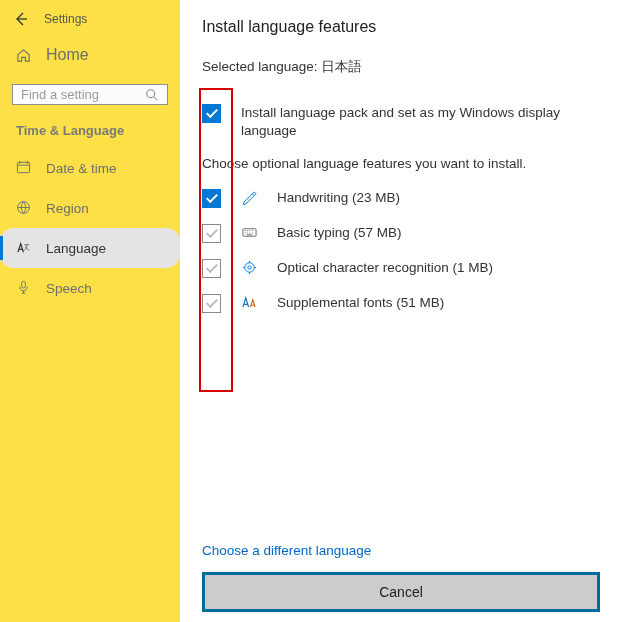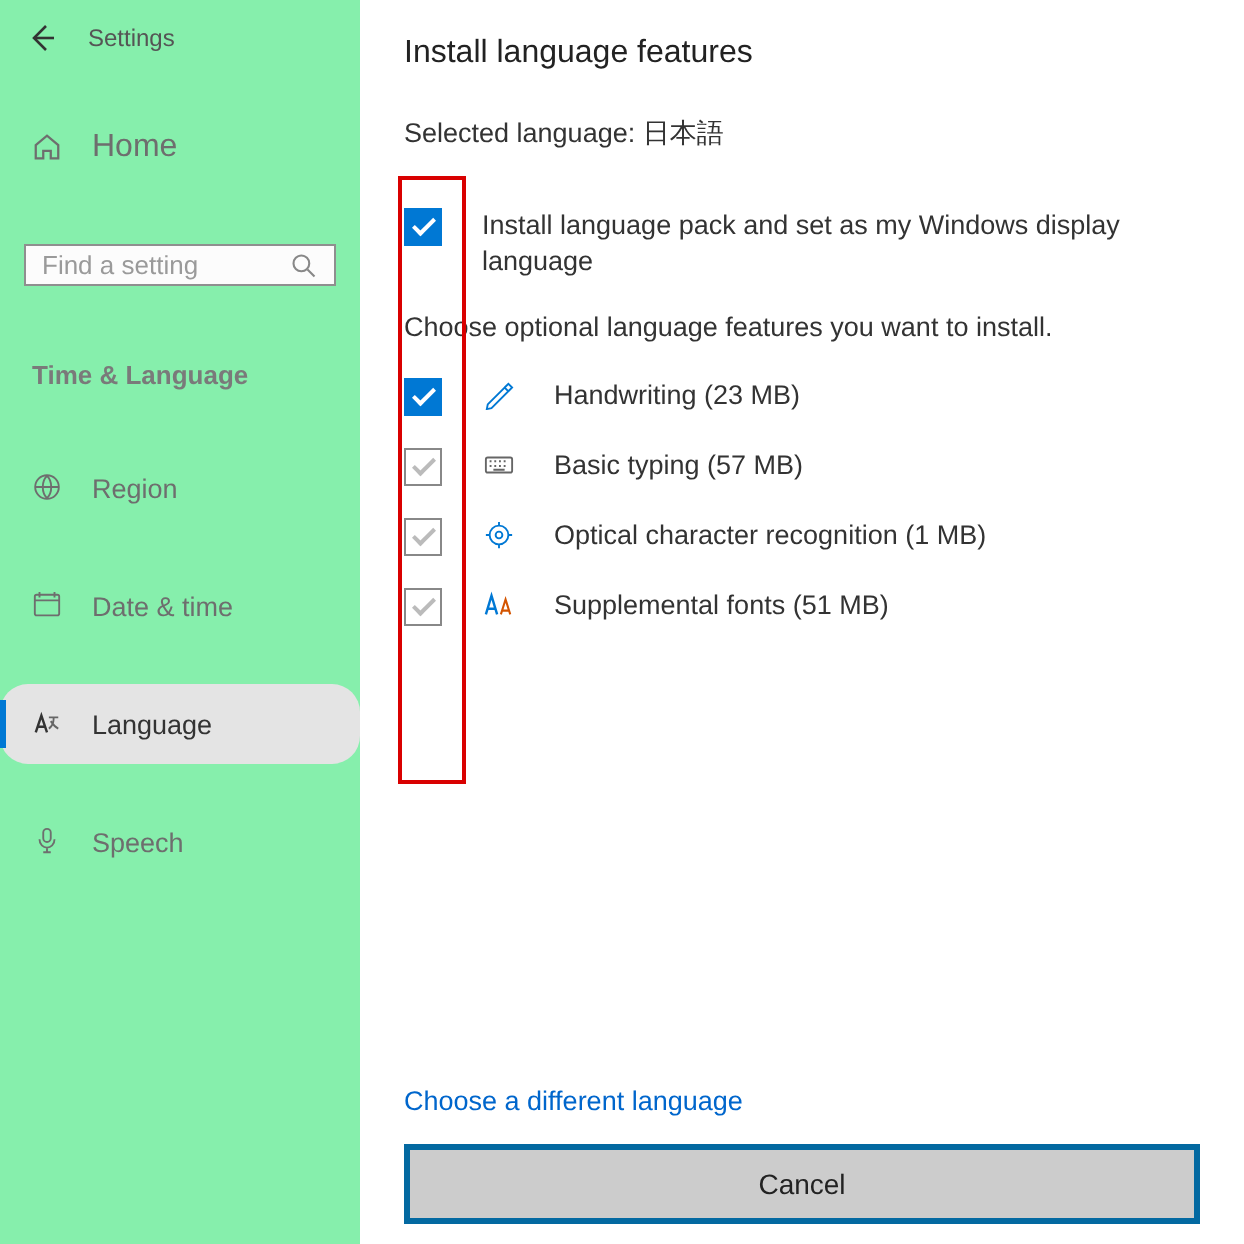--- a/index.html
+++ b/index.html
@@ -1,22 +1,22 @@
 <!DOCTYPE html>
 <html><head>
 <meta charset="utf-8">
 <style>
   * { box-sizing: border-box; margin: 0; padding: 0; font-family: "Segoe UI", Arial, sans-serif; }
   body { width: 622px; height: 622px; background: #fff; overflow: hidden; }
   .app { display: flex; width: 100%; height: 100%; }
-  .sidebar { width: 180px; background: #86efac; display: flex; flex-direction: column; gap: 19px; }
+  .sidebar { width: 180px; background: #fde047; display: flex; flex-direction: column; }
   .sb-header { display: flex; align-items: center; padding: 10px 12px 4px 12px; color: #333; }
   .sb-back { width: 18px; height: 18px; display: inline-flex; align-items: center; justify-content: center; margin-right: 14px; }
   .sb-title { font-size: 12px; color: #555; }
-  .sb-home { display: flex; align-items: center; padding: 14px 16px; color: #6e6e6e; }
+  .sb-home { display: flex; align-items: flex-end; padding: 14px 16px; color: #6e6e6e; }
   .sb-home .ico { width: 16px; height: 16px; margin-right: 14px; }
   .sb-search { margin: 6px 12px 8px 12px; border: 1px solid #8f8f8f; background: #fcfcfc; padding: 2px 8px; font-size: 13px; color: #999; display: flex; align-items: center; justify-content: space-between; }
   .sb-search .ph { color: #9a9a9a; }
   .sb-heading { padding: 10px 16px 10px 16px; color: #7a7a7a; font-size: 13px; font-weight: 600; }
   .sb-item { display: flex; align-items: center; padding: 12px 16px; color: #6e6e6e; font-size: 13.5px; cursor: pointer; }
   .sb-item .ico { width: 16px; height: 16px; margin-right: 14px; flex-shrink: 0; }
   .sb-item.active { background: #e4e4e4; color: #333; position: relative; border-radius: 14px; }
   .sb-item.active::before { content: ""; position: absolute; left: 0; top: 8px; bottom: 8px; width: 3px; background: #0078d4; }
   .main { flex: 1; padding: 18px 22px 10px 22px; display: flex; flex-direction: column; position: relative; }
   .m-title { font-size: 16px; font-weight: 400; color: #222; margin-bottom: 22px; }
@@ -69,34 +69,34 @@
             <circle cx="6.5" cy="6.5" r="4.5" stroke="#888" stroke-width="1.2" fill="none"></circle>
             <path d="M10 10 L14 14" stroke="#888" stroke-width="1.2"></path>
           </svg>
       </span>
     </div>
     <div class="sb-heading">Time &amp; Language</div>
 
     <div class="sb-item">
       <span class="ico">
           <svg width="15" height="15" viewBox="0 0 16 16">
+            <rect x="1.5" y="2.5" width="13" height="11" rx="1" stroke="#6e6e6e" fill="none"></rect>
+            <path d="M1.5 5.5 H14.5 M4 1 V4 M12 1 V4" stroke="#6e6e6e"></path>
+          </svg>
+        </span>
+      <span>Date &amp; time</span>
+    </div>
+    <div class="sb-item">
+      <span class="ico">
+          <svg width="15" height="15" viewBox="0 0 16 16">
             <circle cx="8" cy="8" r="6.3" stroke="#6e6e6e" fill="none"></circle>
             <path d="M2 8 H14 M8 2 C5 5 5 11 8 14 M8 2 C11 5 11 11 8 14" stroke="#6e6e6e" fill="none"></path>
           </svg>
         </span>
       <span>Region</span>
-    </div>
-    <div class="sb-item">
-      <span class="ico">
-          <svg width="15" height="15" viewBox="0 0 16 16">
-            <rect x="1.5" y="2.5" width="13" height="11" rx="1" stroke="#6e6e6e" fill="none"></rect>
-            <path d="M1.5 5.5 H14.5 M4 1 V4 M12 1 V4" stroke="#6e6e6e"></path>
-          </svg>
-        </span>
-      <span>Date &amp; time</span>
     </div>
     <div class="sb-item active">
       <span class="ico">
           <svg width="15" height="15" viewBox="0 0 16 16">
             <path d="M2 13 L5 4 L8 13 M3 10 H7" stroke="#333" fill="none" stroke-width="1.3"></path>
             <path d="M9 5 H14 M11.5 5 C11.5 5 12 9 9 11 M10 7 C10 7 12 10 14 11" stroke="#666" fill="none"></path>
           </svg>
         </span>
       <span>Language</span>
     </div>

